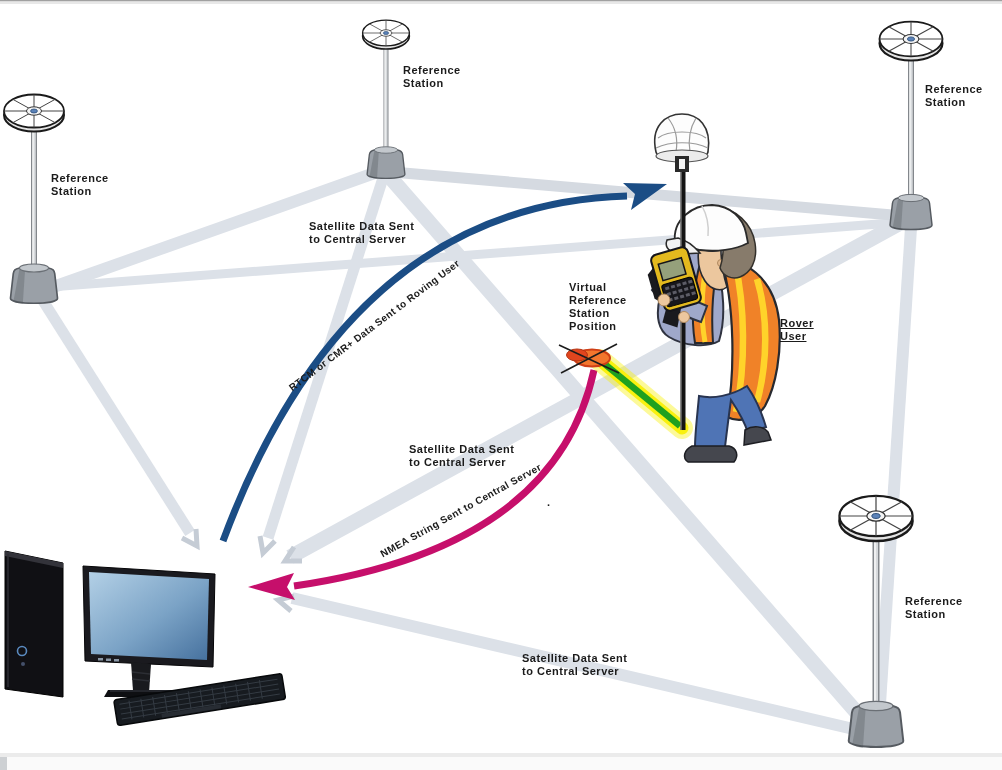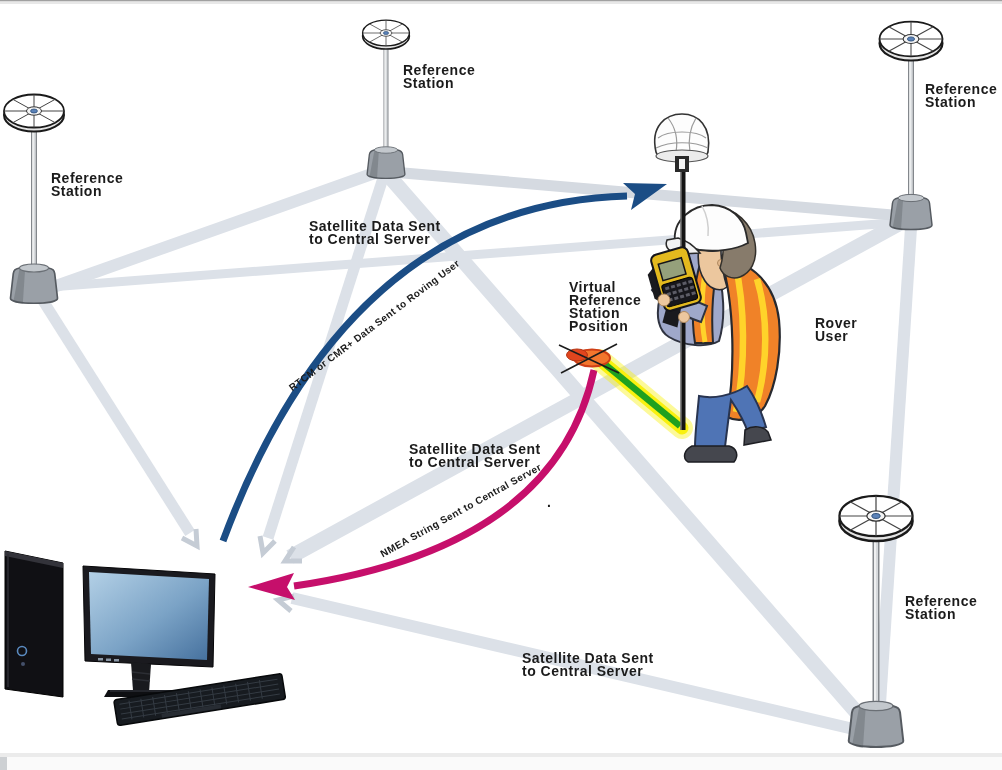--- a/index.html
+++ b/index.html
@@ -1,19 +1,19 @@
 <!DOCTYPE html>
 <html><head>
 <meta charset="utf-8">
 <style>
   html,body{margin:0;padding:0;background:#fff;}
   #stage{position:relative;width:1002px;height:770px;overflow:hidden;background:#ffffff;
          font-family:"Liberation Sans",sans-serif;}
   #diagram-svg{position:absolute;left:0;top:0;}
-  .lbl{position:absolute;font-weight:bold;font-size:14px;line-height:13px;
+  .lbl{position:absolute;font-weight:bold;font-size:11px;line-height:13px;
        letter-spacing:0.5px;color:#1b1b1b;white-space:pre-line;z-index:5;}
   .lbl.rot{white-space:nowrap;font-size:10px;letter-spacing:0.4px;}
   #lbl-rtcm{left:265px;top:307px;width:250px;transform:rotate(-37deg);transform-origin:center;}
   #lbl-nmea{left:368px;top:497px;width:210px;transform:rotate(-29deg);transform-origin:center;}
 </style>
 </head>
 <body>
 
 <div id="stage">
 
@@ -245,17 +245,17 @@
 <div class="lbl" style="left:409px;top:443px;">Satellite Data Sent
 to Central Server</div>
 <div class="lbl" style="left:522px;top:652px;">Satellite Data Sent
 to Central Server</div>
 <div class="lbl rot" id="lbl-rtcm">RTCM or CMR+ Data Sent to Roving User</div>
 <div class="lbl rot" id="lbl-nmea">NMEA String Sent to Central Server</div>
 <div class="lbl" style="left:569px;top:281px;">Virtual
 Reference
 Station
 Position</div>
-<div class="lbl" style="left:815px;top:317px;">Rover
+<div class="lbl" style="left:780px;top:317px;text-decoration:underline;">Rover
 User</div>
 <div class="lbl" style="left:547px;top:496px;">.</div>
 
 </div>
 
 </body></html>

